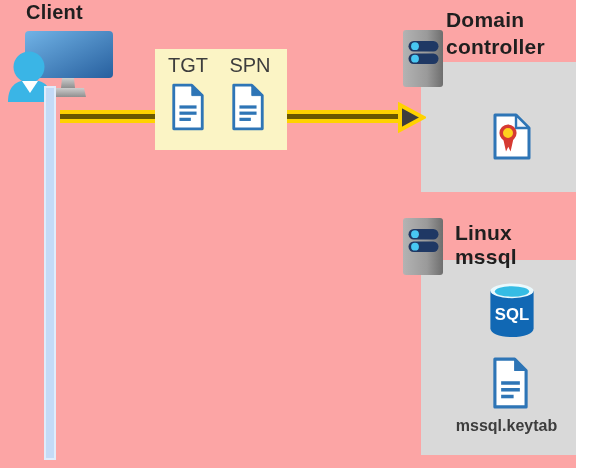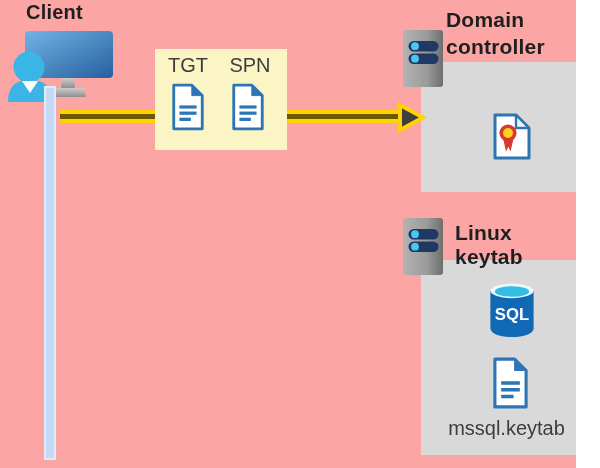--- a/index.html
+++ b/index.html
@@ -9,21 +9,21 @@
     --timeline-blue:#C4DAF6; --timeline-border:#E0EBFA;
     --server-navy:#1F3864; --server-dot:#49C7F2;
     --cert-red:#D63A32; --cert-gold:#FFD21E;
     --label-color:#1F1F1F; --text-color:#3D3D3D;
   }
   html,body{margin:0;padding:0;background:#fff;}
   .canvas{position:relative;width:576px;height:468px;background:#fca5a5;overflow:hidden;
           font-family:"Liberation Sans",sans-serif;}
   .abs{position:absolute;}
   .bold-label{font-weight:700;font-size:21px;color:var(--label-color);letter-spacing:.2px;}
-  .plain-label{font-weight:400;font-size:20px;color:var(--text-color);}
+  .plain-label{font-weight:700;font-size:16px;color:var(--text-color);}
   .client-label{left:26px;top:1px;font-size:20px;}
   .client-icon{left:8px;top:31px;width:106px;height:72px;}
   .timeline{left:44px;top:86px;width:8px;height:370px;background:var(--timeline-blue);
             border:2px solid var(--timeline-border);}
   .arrow-shaft{left:60px;top:110px;width:342px;height:13px;z-index:1;
     background:linear-gradient(to bottom,var(--arrow-yellow) 0 34%,var(--arrow-core) 34% 66%,var(--arrow-yellow) 66% 100%);}
   .arrow-head{left:396px;top:101px;width:30px;height:33px;z-index:2;}
   .arrow-head polygon{fill:var(--arrowhead-dark);stroke:var(--arrow-yellow);stroke-width:4;}
   .ticket-box{left:155px;top:49px;width:132px;height:101px;background:var(--ticket-bg);z-index:2;}
   .ticket-label{top:5px;width:50px;text-align:center;font-size:20px;color:var(--text-color);}
@@ -146,21 +146,21 @@
           <stop offset=".6" stop-color="#9A9A9A"></stop>
           <stop offset="1" stop-color="#6E6E6E"></stop>
       </linearGradient>
     </defs>
     <rect x="0" y="0" width="40" height="57" rx="3" fill="url(#srvGrad2)"></rect>
     <rect class="server-pill" x="5.5" y="11" width="30" height="10.5" rx="5.2"></rect>
     <circle class="server-dot" cx="12" cy="16.2" r="3.9"></circle>
     <rect class="server-pill" x="5.5" y="23.5" width="30" height="10.5" rx="5.2"></rect>
     <circle class="server-dot" cx="12" cy="28.7" r="3.9"></circle>
   </svg>
-  <div class="abs bold-label linux-label">Linux keytab</div>
+  <div class="abs bold-label linux-label">Linux mssql</div>
 
   <svg class="abs sql-icon" viewBox="0 0 48 56">
     <path class="sql-bodyp" d="M2 8 V46 C2 51.5 12 55 24 55 C36 55 46 51.5 46 46 V8 Z"></path>
     <ellipse class="sql-rim" cx="24" cy="8" rx="22" ry="7.5"></ellipse>
     <ellipse class="sql-topp" cx="24" cy="8.6" rx="17.5" ry="5.3"></ellipse>
     <text class="sql-text" x="24" y="38" text-anchor="middle">SQL</text>
   </svg>
 
   <svg class="abs keytab-doc" viewBox="0 0 40 50">
     <path class="doc-body" d="M5 2 H24 L35 13 V48 H5 Z"></path>

